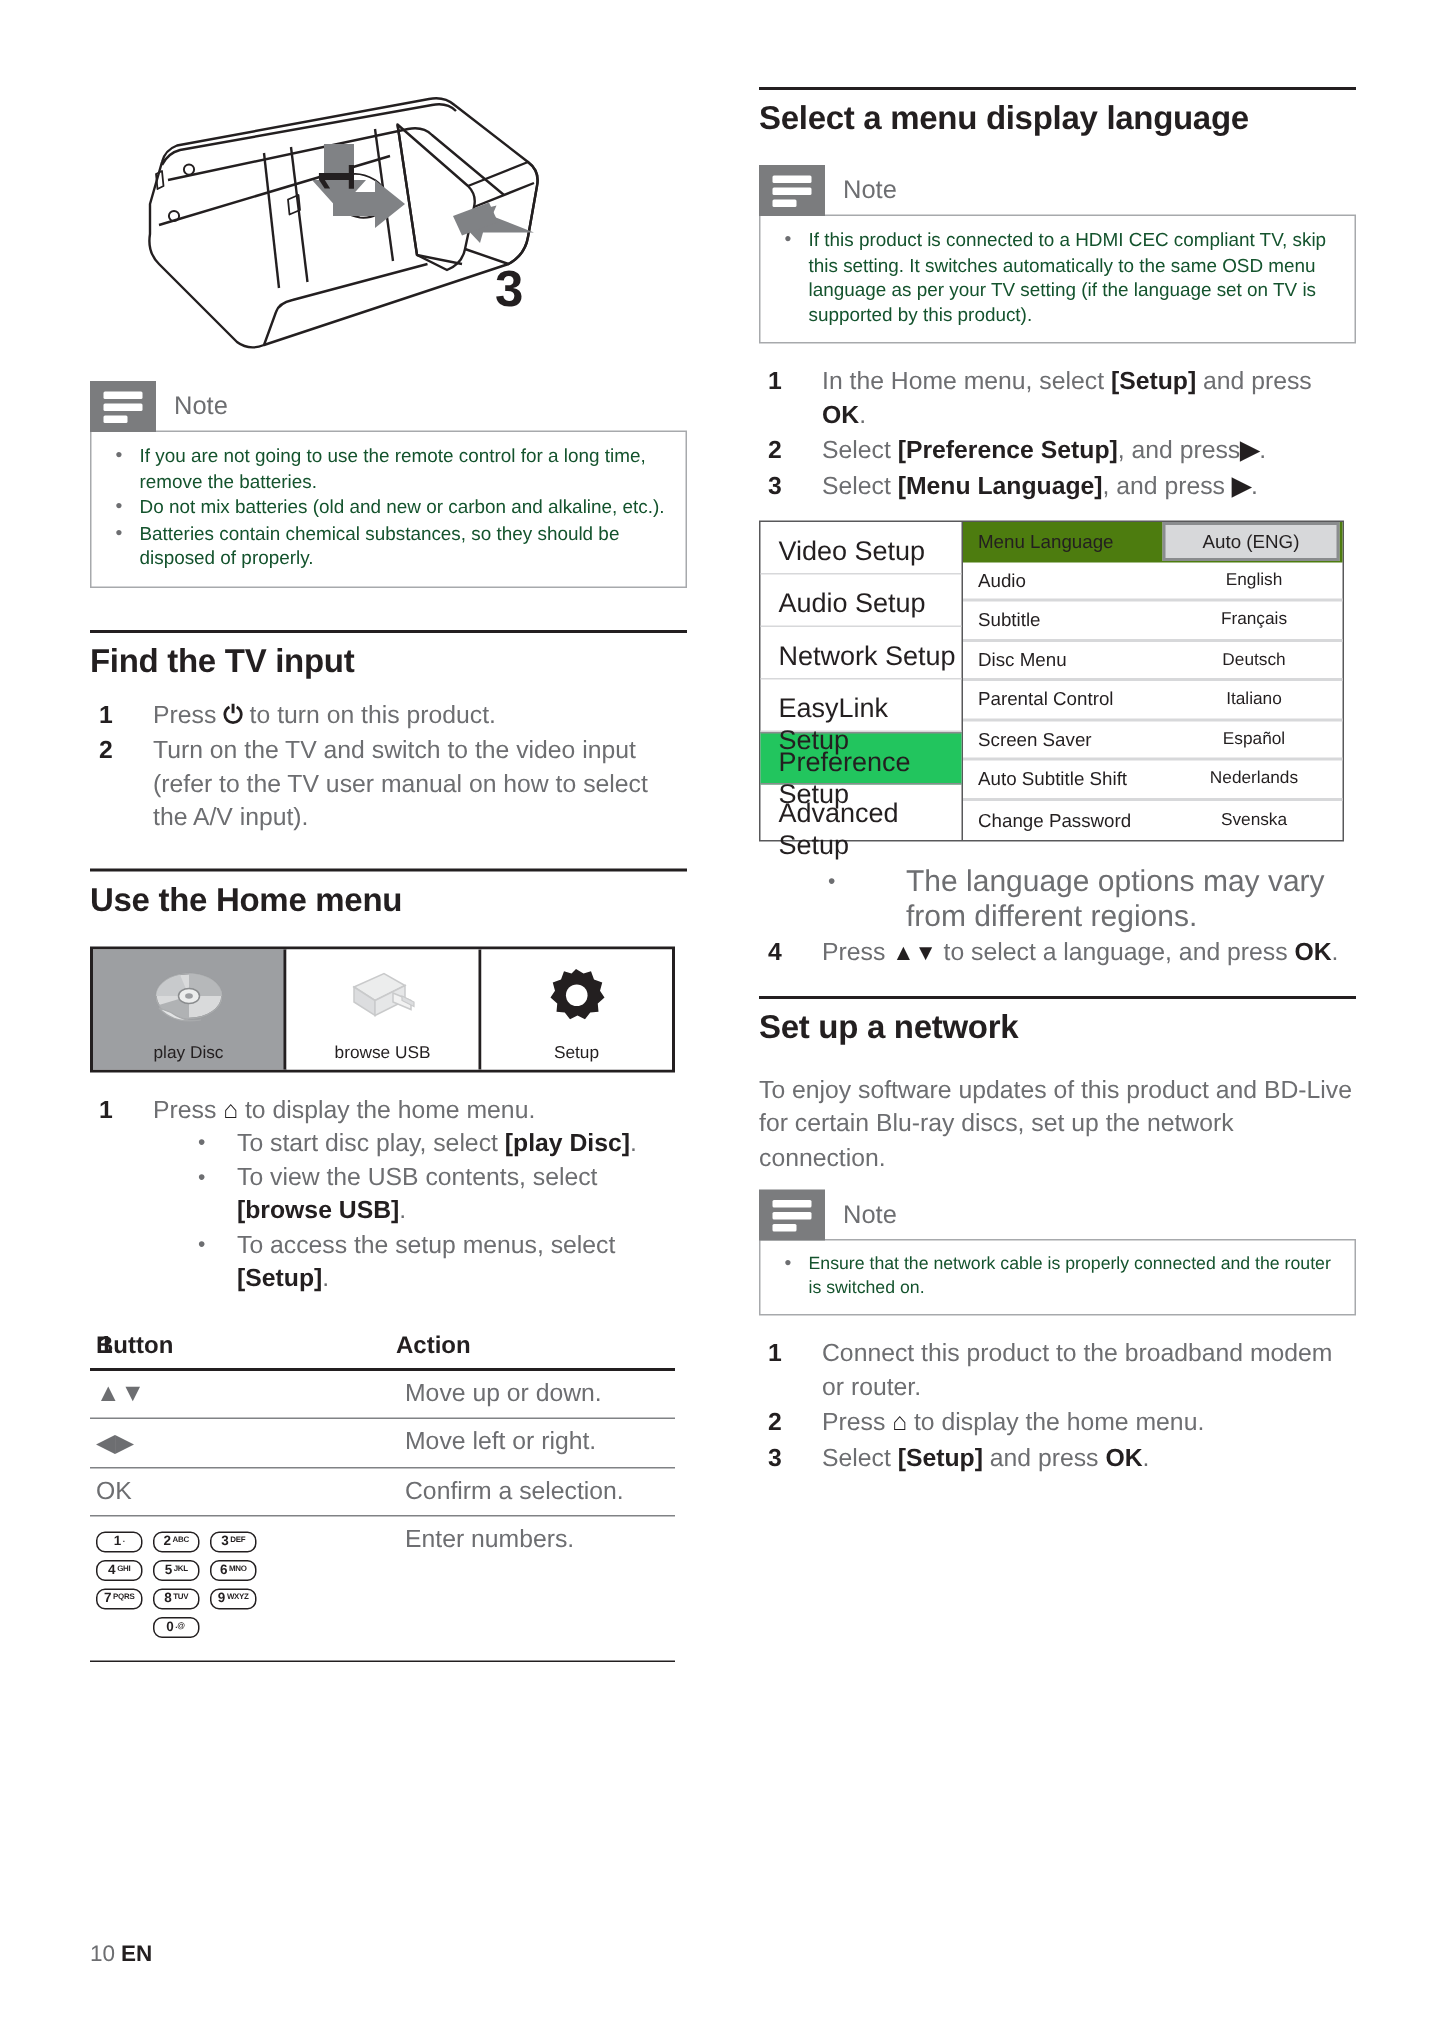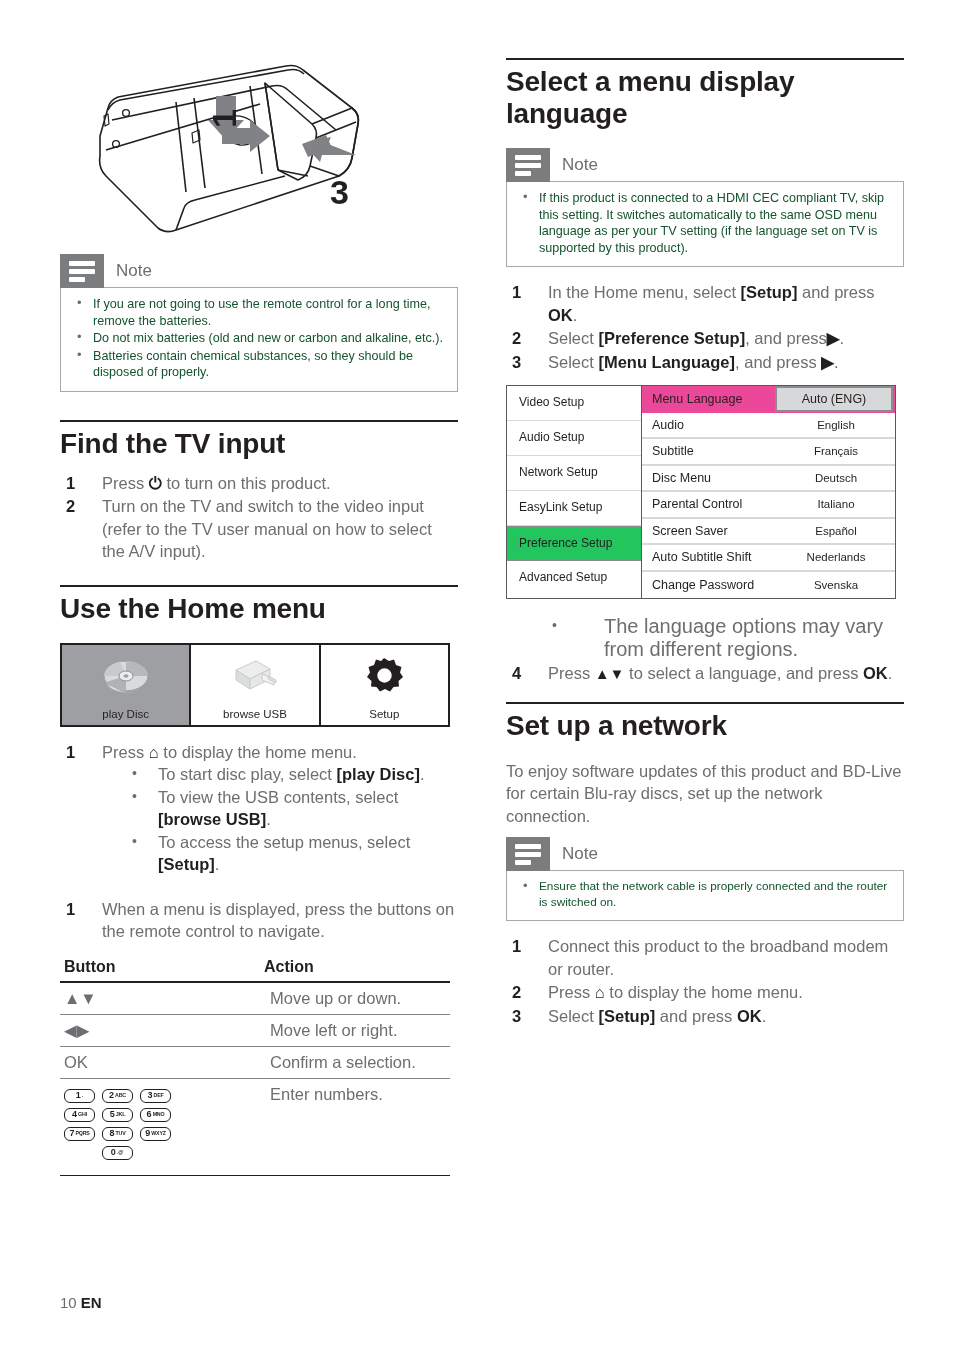--- a/index.html
+++ b/index.html
@@ -25,21 +25,21 @@
     position: absolute;
     top: 58px;
     width: 398px;
   }
   .col-left  { left: 60px; }
   .col-right { left: 506px; }
 
   
   h2.section {
     font-family: "Liberation Sans", sans-serif;
-    font-size: 28px;
+    font-size: 22px;
     font-weight: bold;
     color: #231f20;
     margin: 0;
     padding: 6px 0 8px 0;
     border-top: 2.5px solid #231f20;
     letter-spacing: -0.2px;
   }
   h2.section.first { border-top: 2.5px solid #231f20; }
 
   
@@ -253,21 +253,21 @@
     display: flex;
     box-sizing: border-box;
     background: #fff;
   }
   .ss-left {
     width: 135px;
     border-right: 1.5px solid #58585a;
     box-sizing: border-box;
   }
   .ss-left .ss-item {
-    font-size: 12px;
+    font-size: 18px;
     color: #231f20;
     padding: 9px 0 9px 12px;
     border-bottom: 1.5px solid #d7d8da;
     box-sizing: border-box;
     height: 35px;
   }
   .ss-left .ss-item:last-child { border-bottom: none; }
   .ss-left .ss-item.sel {
     background: #22c55e;
     border-top: 1.5px solid #8a8c8e;
@@ -275,21 +275,21 @@
   }
   .ss-right { flex: 1; }
   .ss-row {
     display: flex;
     align-items: center;
     height: 26.5px;
     border-bottom: 2px solid #d7d8da;
     box-sizing: border-box;
   }
   .ss-row:last-child { border-bottom: none; }
-  .ss-row.hl { background: #ec4899; border-bottom: none; }
+  .ss-row.hl { background: #4d7c0f; border-bottom: none; }
   .ss-name {
     font-size: 12.5px;
     color: #231f20;
     padding-left: 10px;
     flex: 1;
   }
   .ss-val {
     font-size: 11.5px;
     color: #231f20;
     width: 118px;
@@ -471,21 +471,21 @@
             <li><span>To view the USB contents, select </span><b>[browse USB]</b><span>.</span></li>
             <li><span>To access the setup menus, select </span><b>[Setup]</b><span>.</span></li>
           </ul>
         </li>
       </ol>
     </div>
 
     <div style="margin-top:22px;">
       <ol class="steps">
         <li>
-          <span class="num">1</span><span>When a menu is displayed, press the buttons on the remote control to navigate.</span>
+          <span class="num">1</span>
         </li>
       </ol>
 
       <table class="btn-table">
         <thead>
           <tr>
             <th style="width:196px;">Button</th>
             <th>Action</th>
           </tr>
         </thead>

